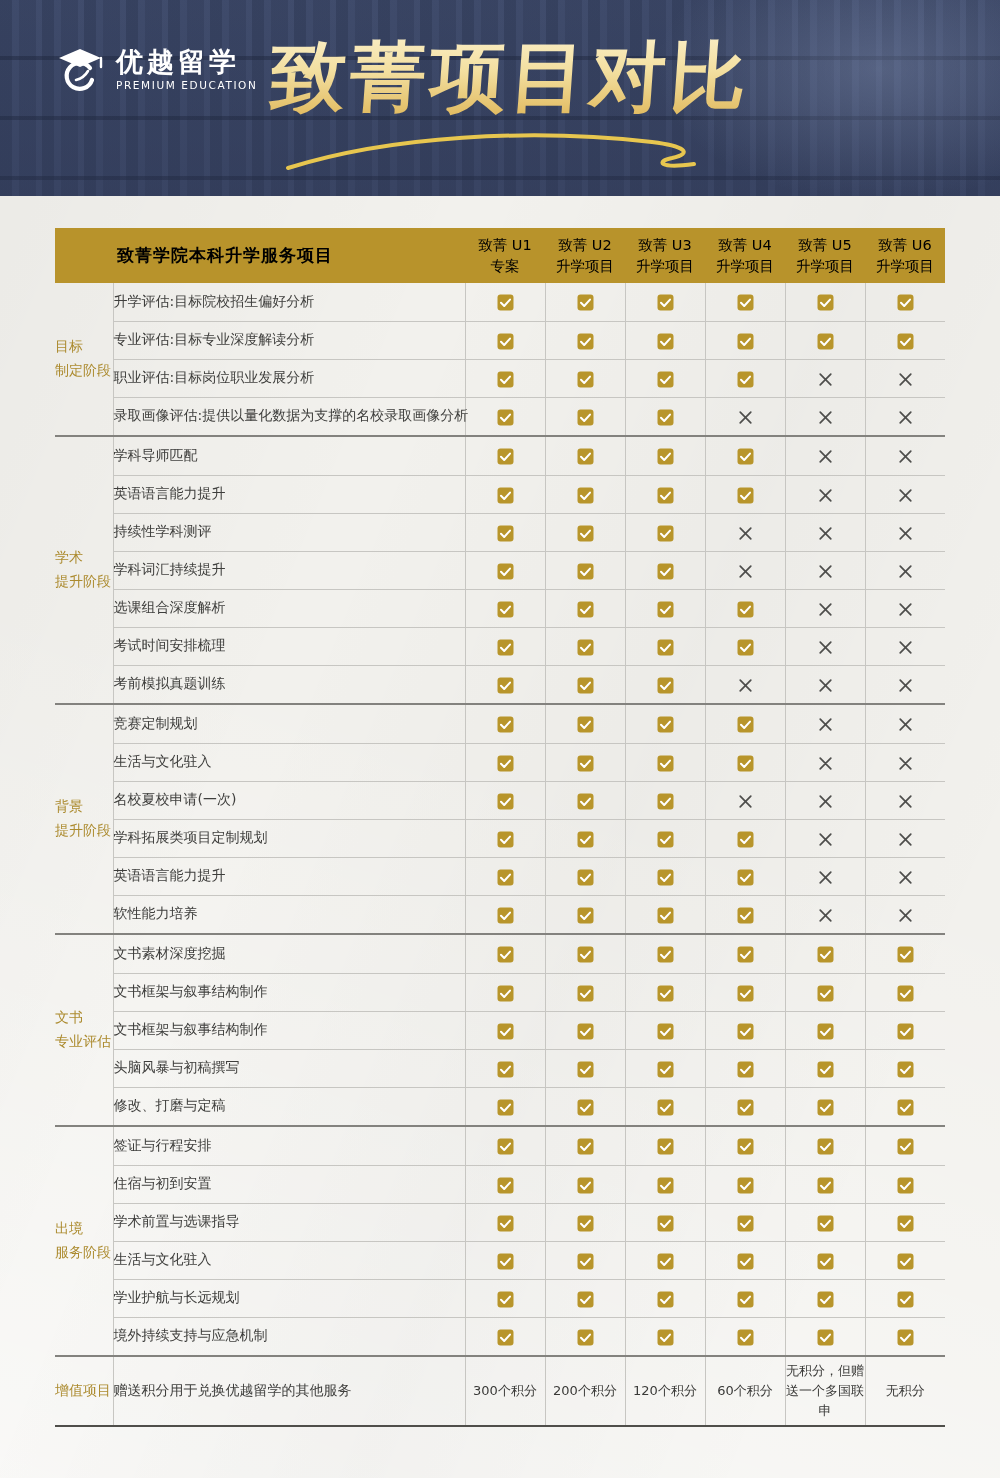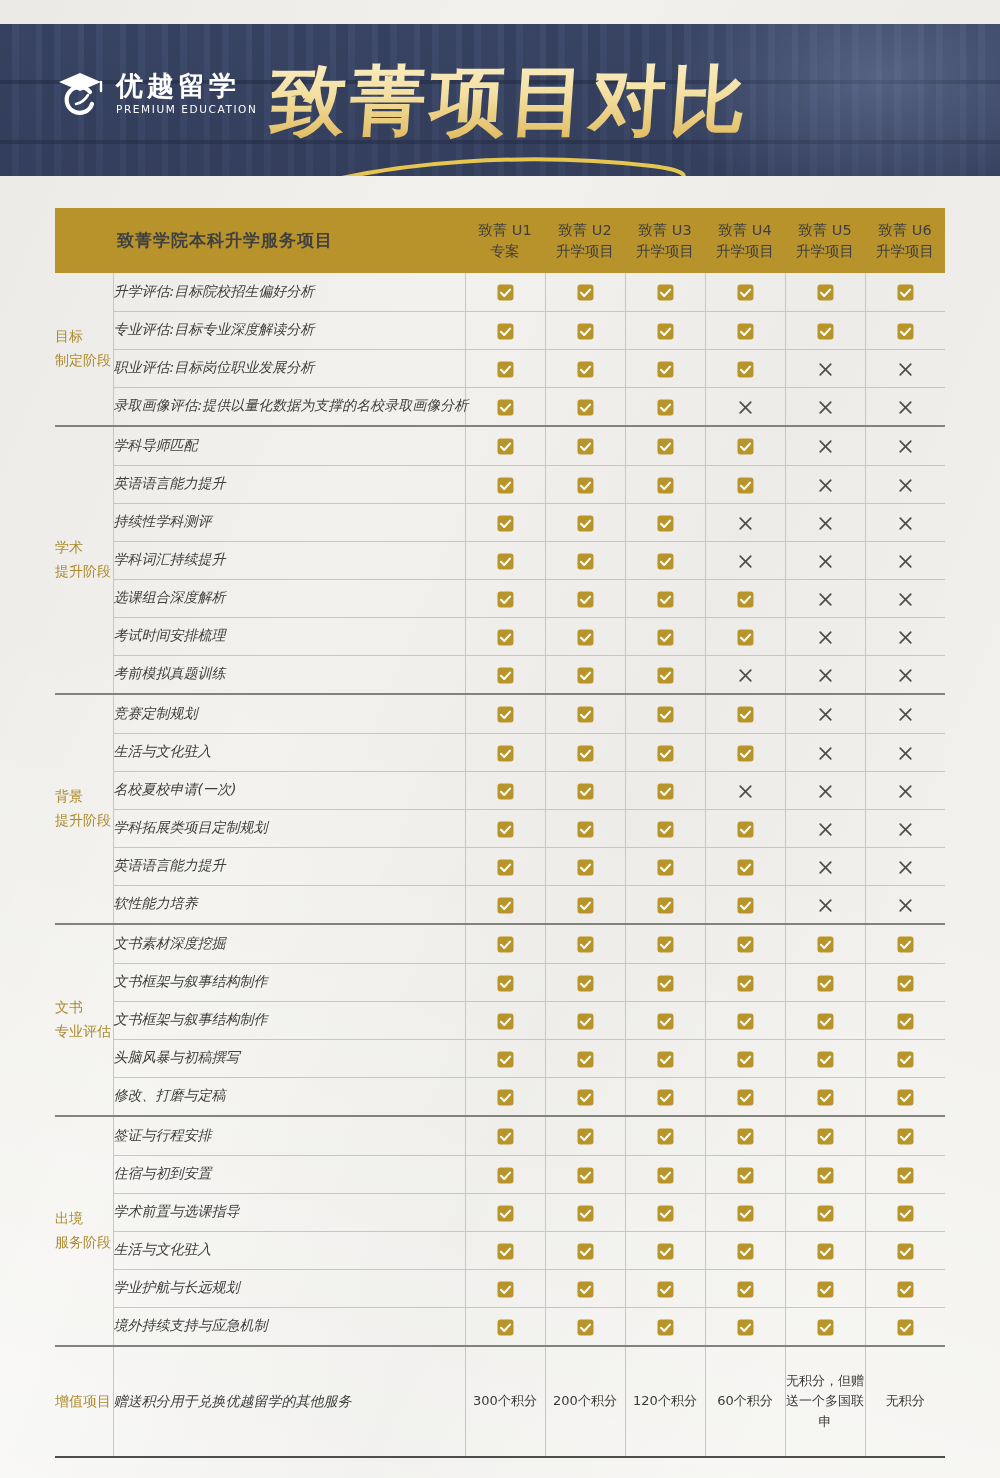--- a/index.html
+++ b/index.html
@@ -19,21 +19,21 @@
   }
   .page{
     width:1000px;height:1478px;position:relative;margin:0 auto;
     background-color:#f2f1ed;
     background-image:
       linear-gradient(112deg, rgba(0,0,0,.03) 0%, rgba(0,0,0,0) 35%, rgba(0,0,0,.022) 60%, rgba(0,0,0,0) 85%),
       linear-gradient(18deg, rgba(255,255,255,.55) 0%, rgba(255,255,255,0) 50%);
     overflow:hidden;
   }
   
-  .banner{position:relative;height:152px;background-color:var(--banner-bg);overflow:hidden;margin-top:24px;}
+  .banner{position:relative;height:196px;background-color:var(--banner-bg);overflow:hidden;}
   .banner::before{
     content:"";position:absolute;inset:0;opacity:.45;
     background-image:repeating-linear-gradient(90deg,
       rgba(18,26,46,.55) 0 12px, rgba(70,82,115,.25) 12px 19px,
       rgba(28,36,60,.5) 19px 36px, rgba(90,102,135,.2) 36px 42px);
   }
   .banner::after{
     content:"";position:absolute;inset:0;
     background-image:
       radial-gradient(ellipse 320px 190px at 88% 35%, rgba(150,165,200,.33), transparent 70%),
@@ -52,37 +52,37 @@
     transform:skewX(-4deg);
     background:linear-gradient(180deg,#fdf4d5 0%,#f3dfa0 45%,#d9ab45 100%);
     -webkit-background-clip:text;background-clip:text;color:transparent;
     line-height:1.55;white-space:nowrap;
   }
   .swoosh{display:block;margin:-16px auto 0;}
   
   .content{padding:32px 55px 0;}
   .t-head{
     display:grid;grid-template-columns:410px repeat(6,1fr);
-    height:65px;background:var(--gold-bar);color:#404040;
+    height:55px;background:var(--gold-bar);color:#000000;
   }
   .t-head-first{display:flex;align-items:center;padding-left:62px;font-size:17px;font-weight:bold;letter-spacing:1px;}
   .t-head-col{display:flex;align-items:center;justify-content:center;text-align:center;
     font-size:14.5px;font-weight:normal;white-space:pre-line;line-height:1.4;}
   .t-body{border-bottom:2.5px solid #4f4e4a;}
   .block-wrap + .block-wrap{border-top:2px solid var(--block-line);}
   table.block{width:100%;border-collapse:collapse;table-layout:fixed;}
   col.col-cat{width:58px;} col.col-item{width:352px;}
   table.block td{height:38px;padding:0;vertical-align:middle;}
   td.cat{white-space:pre-line;font-weight:normal;color:var(--cat-text);font-size:14px;line-height:1.7;padding-left:2px;}
-  td.item{padding-left:14px;font-size:14px;color:var(--item-text);white-space:nowrap;overflow:visible;font-style:italic;}
+  td.item{padding-left:14px;font-size:14px;color:var(--item-text);white-space:nowrap;overflow:visible;}
   td.item,td.val,td.val-text{border-left:1px solid var(--row-line);}
   table.block tr:not(:first-child) td{border-top:1px solid var(--row-line);}
   td.val{text-align:center;}
   td.val .mark svg{vertical-align:middle;}
-  table.footer-block td{height:109px;}
+  table.footer-block td{height:68px;}
   td.val-text{font-size:13px;color:#3a3a38;text-align:center;line-height:1.55;padding:0 6px;}
 </style>
 </head>
 <body>
 
 <div class="page">
 
   <header class="banner">
     <div class="logo">
       <span class="logo-icon">

